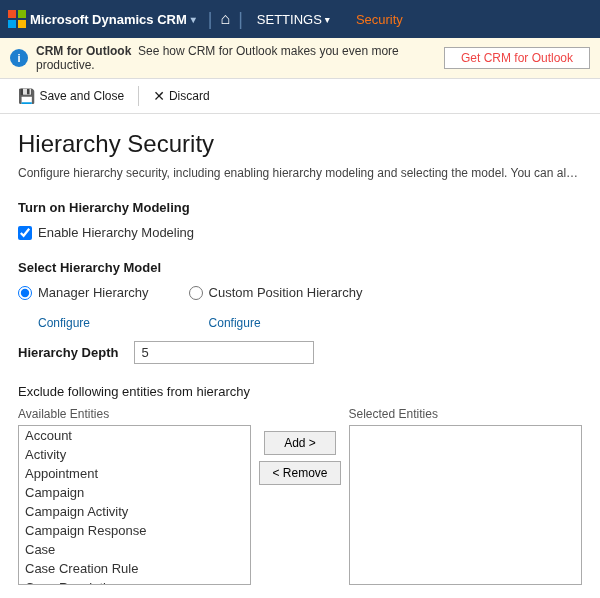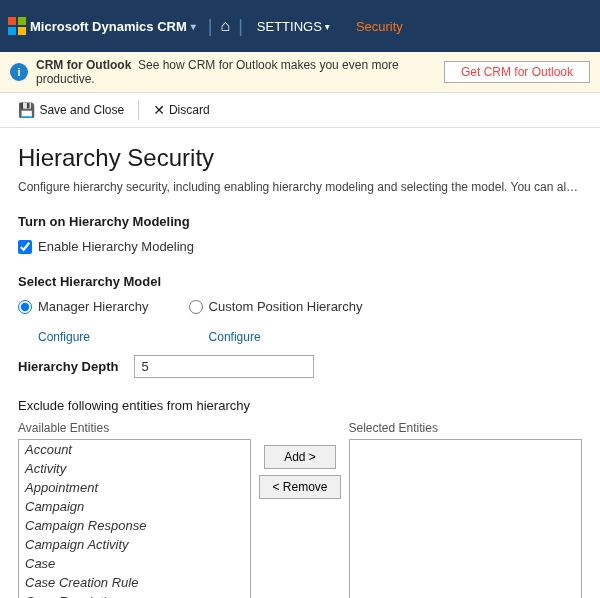--- a/index.html
+++ b/index.html
@@ -2,21 +2,21 @@
 <html><head>
   <meta charset="utf-8">
   <style>
     * { box-sizing: border-box; margin: 0; padding: 0; }
     body { font-family: 'Segoe UI', Tahoma, Geneva, Verdana, sans-serif; font-size: 13px; background: #fff; width: 600px; }
 
     
     .top-nav {
       background: #1e3a5f;
       color: #fff;
-      height: 52px;
+      height: 38px;
       display: flex;
       align-items: center;
       padding: 0 8px;
       gap: 4px;
     }
     .nav-logo {
       display: flex;
       align-items: center;
       gap: 4px;
       font-size: 13px;
@@ -248,21 +248,20 @@
       background: #fff;
       width: 100%;
       height: 160px;
       overflow-y: scroll;
       font-size: 13px;
     }
     .entity-listbox-item {
       padding: 2px 6px;
       cursor: default;
       color: #333;
-      font-style: italic;
     }
 
     .add-remove-col {
       display: flex;
       flex-direction: column;
       gap: 6px;
       padding-top: 24px;
       align-items: center;
       justify-content: center;
       min-width: 80px;
@@ -370,22 +369,22 @@
     <div class="exclude-header">Exclude following entities from hierarchy</div>
     <div class="exclude-columns">
 
       <div class="entity-column">
         <div class="entity-column-header">Available Entities</div>
         <div class="entity-listbox" id="availableList">
         <div class="entity-listbox-item">Account</div>
             <div class="entity-listbox-item">Activity</div>
             <div class="entity-listbox-item">Appointment</div>
             <div class="entity-listbox-item">Campaign</div>
+            <div class="entity-listbox-item">Campaign Activity</div>
             <div class="entity-listbox-item">Campaign Response</div>
-            <div class="entity-listbox-item">Campaign Activity</div>
             <div class="entity-listbox-item">Case</div>
             <div class="entity-listbox-item">Case Creation Rule</div>
             <div class="entity-listbox-item">Case Resolution</div>
           </div>
       </div>
 
       <div class="add-remove-col">
         <button class="transfer-btn">Add &gt;</button>
         <button class="transfer-btn">&lt; Remove</button>
       </div>

